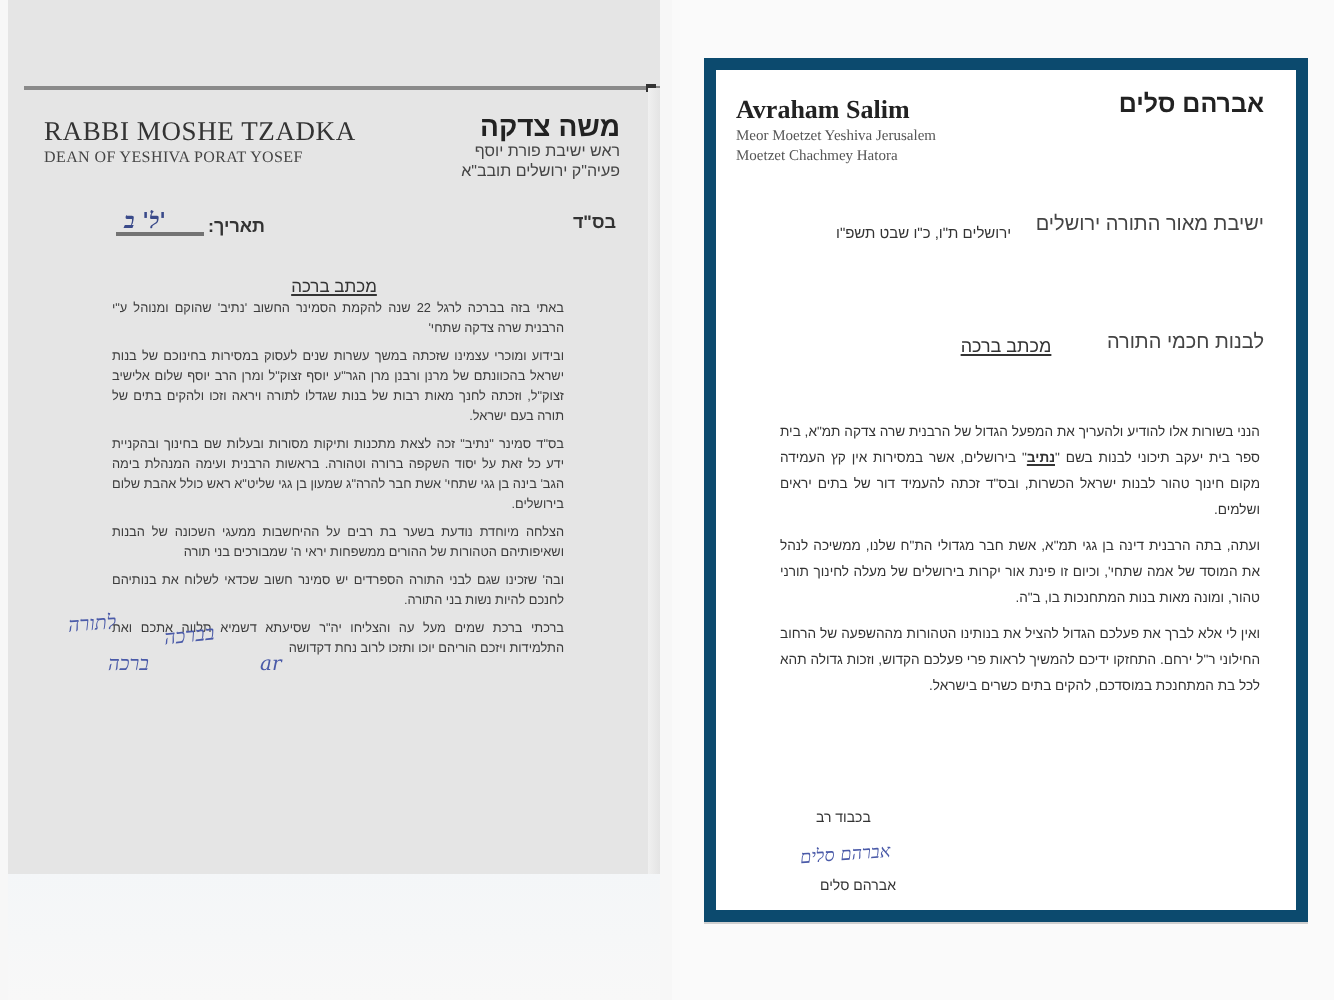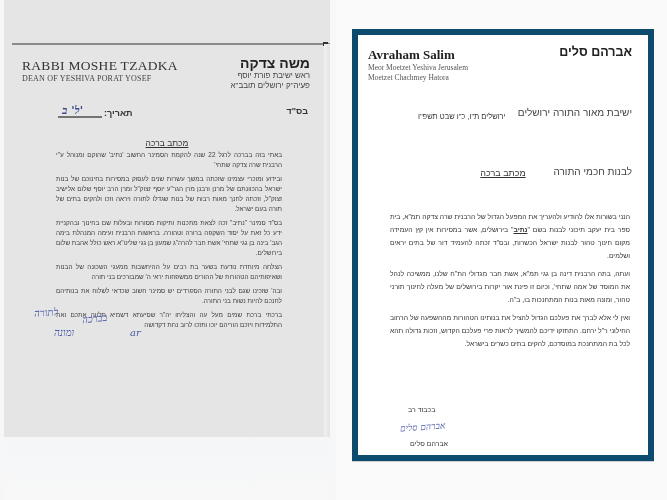--- a/index.html
+++ b/index.html
@@ -149,21 +149,21 @@
     <p>ובידוע ומוכרי עצמינו שזכתה במשך עשרות שנים לעסוק במסירות בחינוכם של בנות ישראל בהכוונתם של מרנן ורבנן מרן הגר"ע יוסף זצוק"ל ומרן הרב יוסף שלום אלישיב זצוק"ל, וזכתה לחנך מאות רבות של בנות שגדלו לתורה ויראה וזכו ולהקים בתים של תורה בעם ישראל.</p>
     <p>בס"ד סמינר "נתיב" זכה לצאת מתכנות ותיקות מסורות ובעלות שם בחינוך ובהקניית ידע כל זאת על יסוד השקפה ברורה וטהורה. בראשות הרבנית ועימה המנהלת בימה הגב' בינה בן גגי שתחי' אשת חבר להרה"ג שמעון בן גגי שליט"א ראש כולל אהבת שלום בירושלים.</p>
     <p>הצלחה מיוחדת נודעת בשער בת רבים על ההיחשבות ממעגי השכונה של הבנות ושאיפותיהם הטהורות של ההורים ממשפחות יראי ה' שמבורכים בני תורה</p>
     <p>ובה' שזכינו שגם לבני התורה הספרדים יש סמינר חשוב שכדאי לשלוח את בנותיהם לחנכם להיות נשות בני התורה.</p>
     <p>ברכתי ברכת שמים מעל עה והצליחו יה"ר שסיעתא דשמיא תלווה אתכם ואת התלמידות ויזכם הוריהם יוכו ותזכו לרוב נחת דקדושה</p>
   </div>
 
   <div class="hand-left">
     <span style="left:48px; top:6px; transform:rotate(-6deg);">בברכה</span>
     <span style="left:0; top:0; transform:rotate(-4deg);">לתורה</span>
-    <span style="left:20px; top:20px;">ומונה</span>
+    <span style="left:20px; top:20px;">ברכה</span>
     <span style="left:48px; top:20px;margin-left:48px;">ar</span>
   </div>
 </div>
 
 <div class="letter-right-bg"></div>
 <div class="letter-right">
   <div class="r-en-head">
     <div class="name">Avraham Salim</div>
     <div class="sub">Meor Moetzet Yeshiva Jerusalem</div>
     <div class="sub">Moetzet Chachmey Hatora</div>

